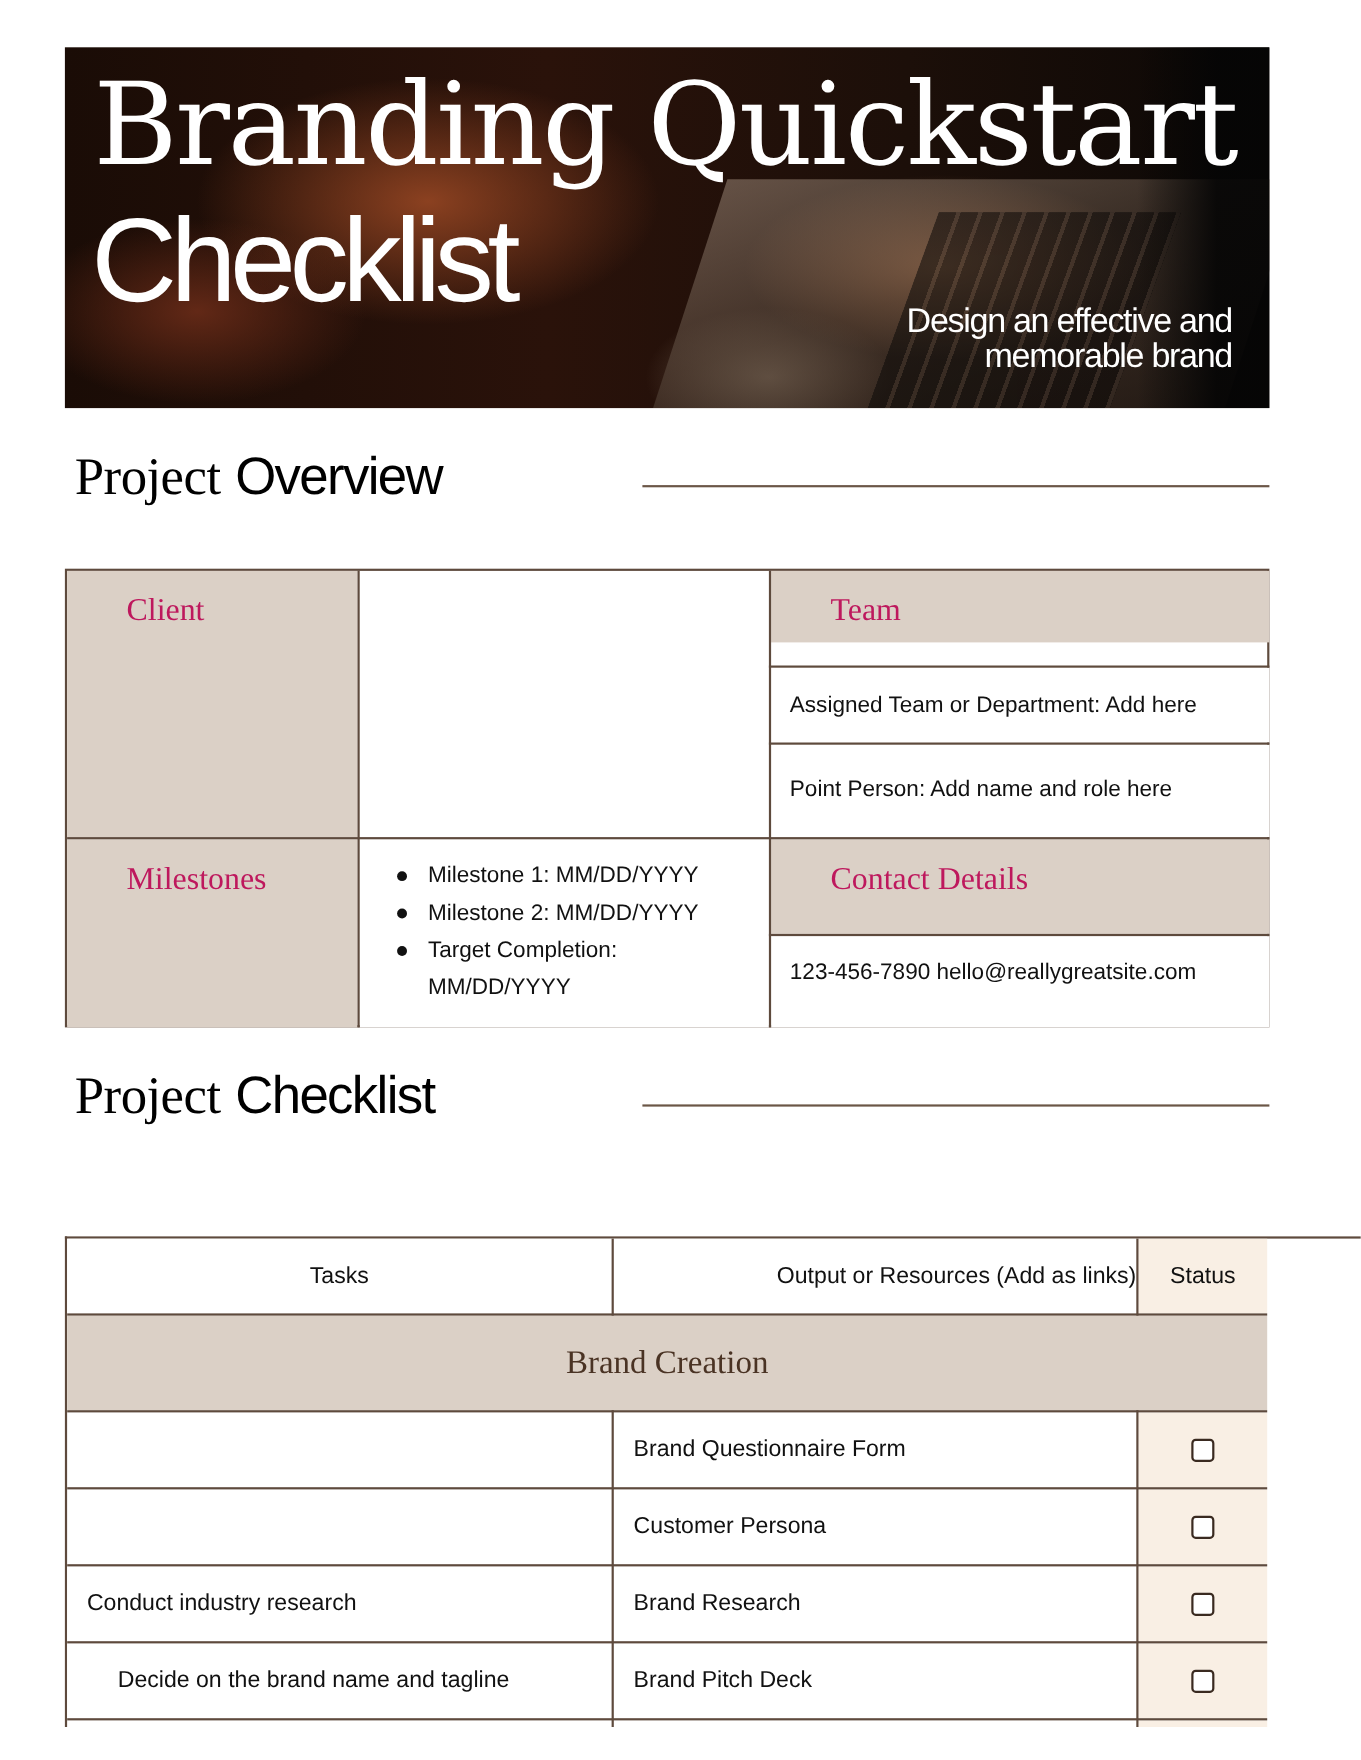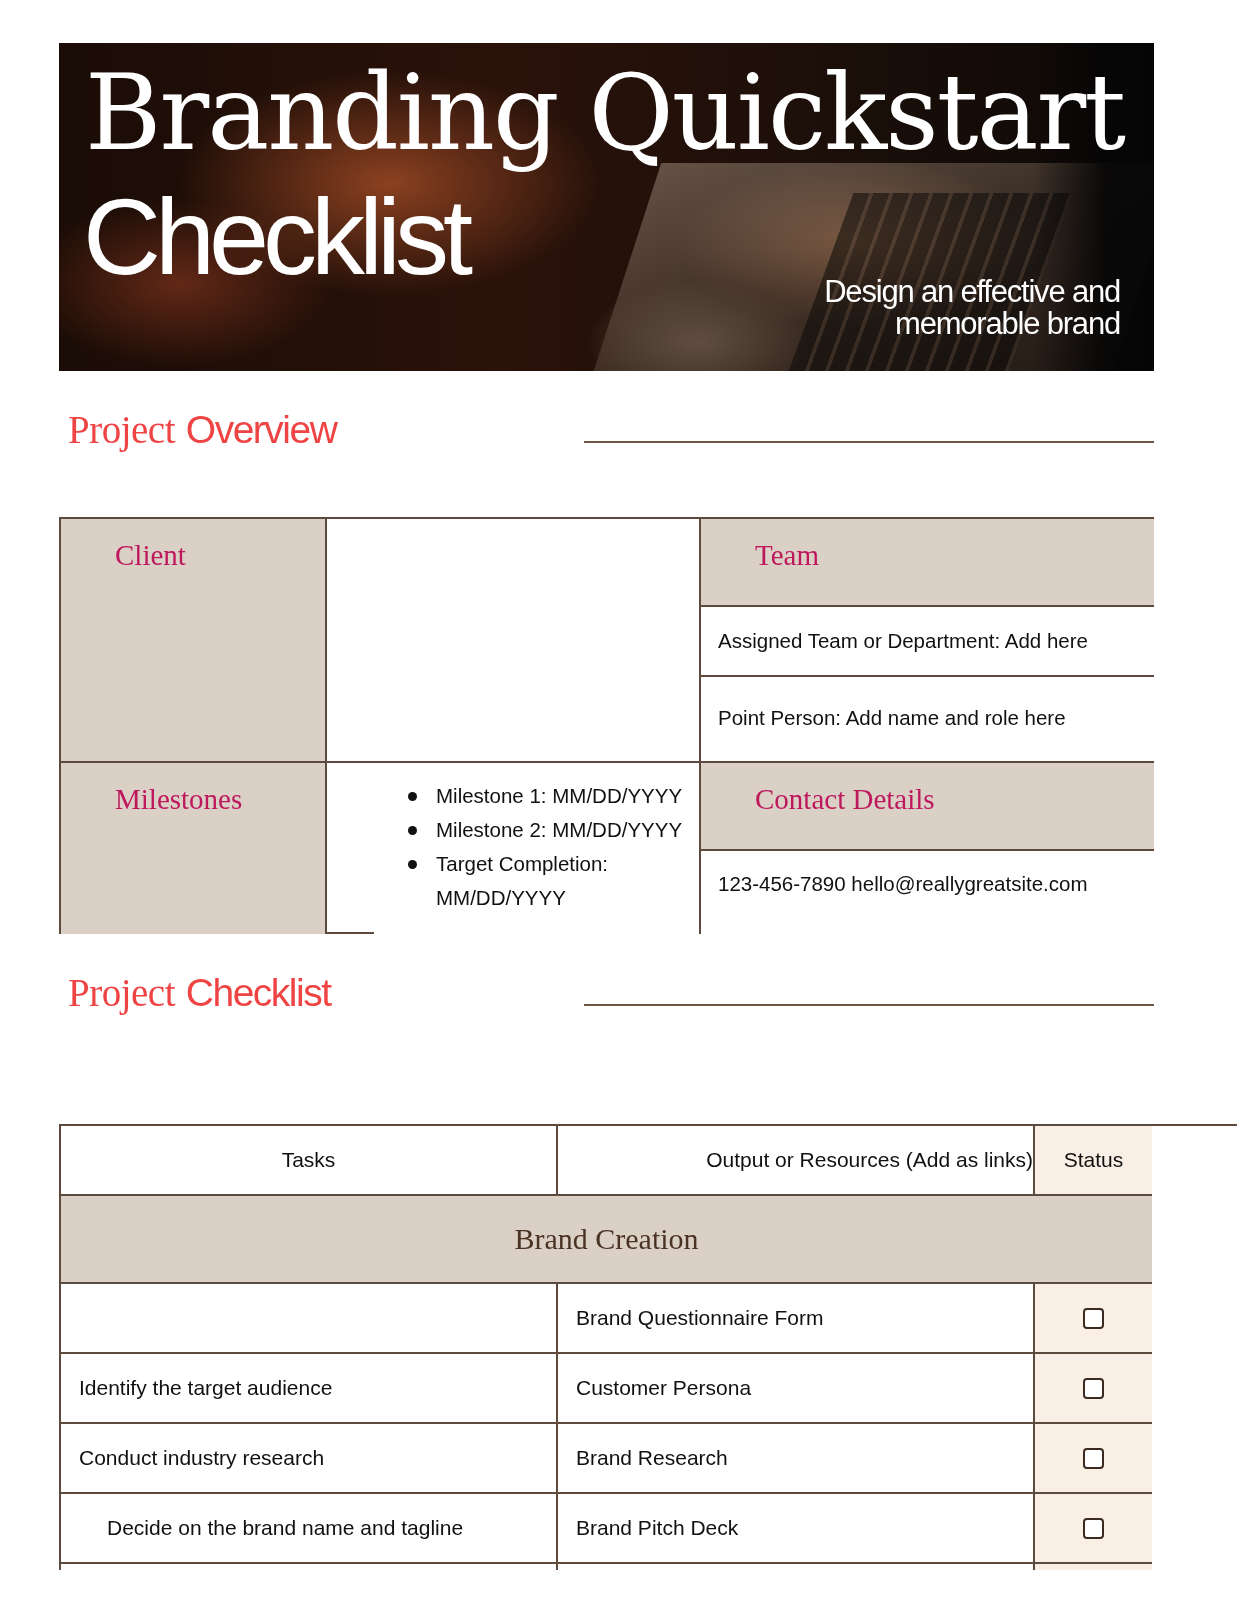--- a/index.html
+++ b/index.html
@@ -50,21 +50,21 @@
   .hero-sub {
     position: absolute; right: 34px; top: 233px; width: 420px;
     text-align: right; color: #ffffff;
     font-family: "Liberation Sans", sans-serif;
     font-size: 31px; line-height: 32px; letter-spacing: -1.2px;
   }
 
   
   .section-heading {
     position: absolute; left: 68px;
-    font-size: 39px; color: #ef4444; white-space: nowrap; line-height: 1;
+    font-size: 48px; color: #000000; white-space: nowrap; line-height: 1;
   }
   .section-heading .h-serif { font-family: "Liberation Serif", serif; font-weight: normal; letter-spacing: -0.5px; }
   .section-heading .h-sans { font-family: "Liberation Sans", sans-serif; letter-spacing: -1.5px; }
   .section-rule {
     position: absolute; left: 584px; width: 570px; height: 2px; background: #6b5647;
   }
 
   
   .overview {
     position: absolute; left: 59px; top: 517px; width: 1095px; height: 417px;
@@ -133,37 +133,37 @@
 </div>
 <div class="section-rule" style="top:441px;"></div>
 
 <div class="overview">
 
   <div class="ov-cell beige" style="left:0; top:0; width:264px; height:242px;">
     <span class="ov-label">Client</span>
   </div>
 
 
-  <div class="ov-cell beige" style="left:640px; top:0; width:453px; height:86px;padding-left:16px;">
+  <div class="ov-cell beige" style="left:640px; top:0; width:453px; height:65px;padding-left:16px;">
     <span class="ov-label">Team</span>
   </div>
 
   <div class="ov-cell white" style="left:640px; top:88px; width:453px; height:68px;">
     <div class="ov-text" style="position:absolute; left:17px; top:17px;">Assigned Team or Department: Add here</div>
   </div>
 
   <div class="ov-cell white" style="left:640px; top:158px; width:453px; height:84px;">
     <div class="ov-text" style="position:absolute; left:17px; top:24px;">Point Person: Add name and role here</div>
   </div>
 
   <div class="ov-cell beige" style="left:0; top:244px; width:264px; height:171px;">
     <span class="ov-label">Milestones</span>
   </div>
 
-  <div class="ov-cell white" style="left:266px; top:244px; width:372px; height:171px;margin-left:47px;">
+  <div class="ov-cell white" style="left:266px; top:244px; width:372px; height:171px;">
     <ul class="milestone-list ov-text">
       <li><span class="bullet"></span><span>Milestone 1: MM/DD/YYYY</span></li>
       <li><span class="bullet"></span><span>Milestone 2: MM/DD/YYYY</span></li>
       <li><span class="bullet"></span><span>Target Completion:</span><br><span>MM/DD/YYYY</span></li>
     </ul>
   </div>
 
   <div class="ov-cell beige" style="left:640px; top:244px; width:453px; height:86px;">
     <span class="ov-label">Contact Details</span>
   </div>
@@ -202,23 +202,20 @@
     <span>Brand Creation</span>
   </div>
 
   <div class="ck-cell ck-text white" style="left:497px; top:158px; width:475px; height:68px;">
       <span>Brand Questionnaire Form</span>
     </div>
   <div class="ck-cell ck-status-bg" style="left:974px; top:158px; width:117px; height:68px;">
       <div class="checkbox"></div>
     </div>
 
-  <div class="ck-cell ck-text white" style="left:0; top:228px; width:495px; height:68px;">
-      <span>Identify the target audience</span>
-    </div>
   <div class="ck-cell ck-text white" style="left:497px; top:228px; width:475px; height:68px;">
       <span>Customer Persona</span>
     </div>
   <div class="ck-cell ck-status-bg" style="left:974px; top:228px; width:117px; height:68px;">
       <div class="checkbox"></div>
     </div>
 
   <div class="ck-cell ck-text white" style="left:0; top:298px; width:495px; height:68px;">
       <span>Conduct industry research</span>
     </div>

